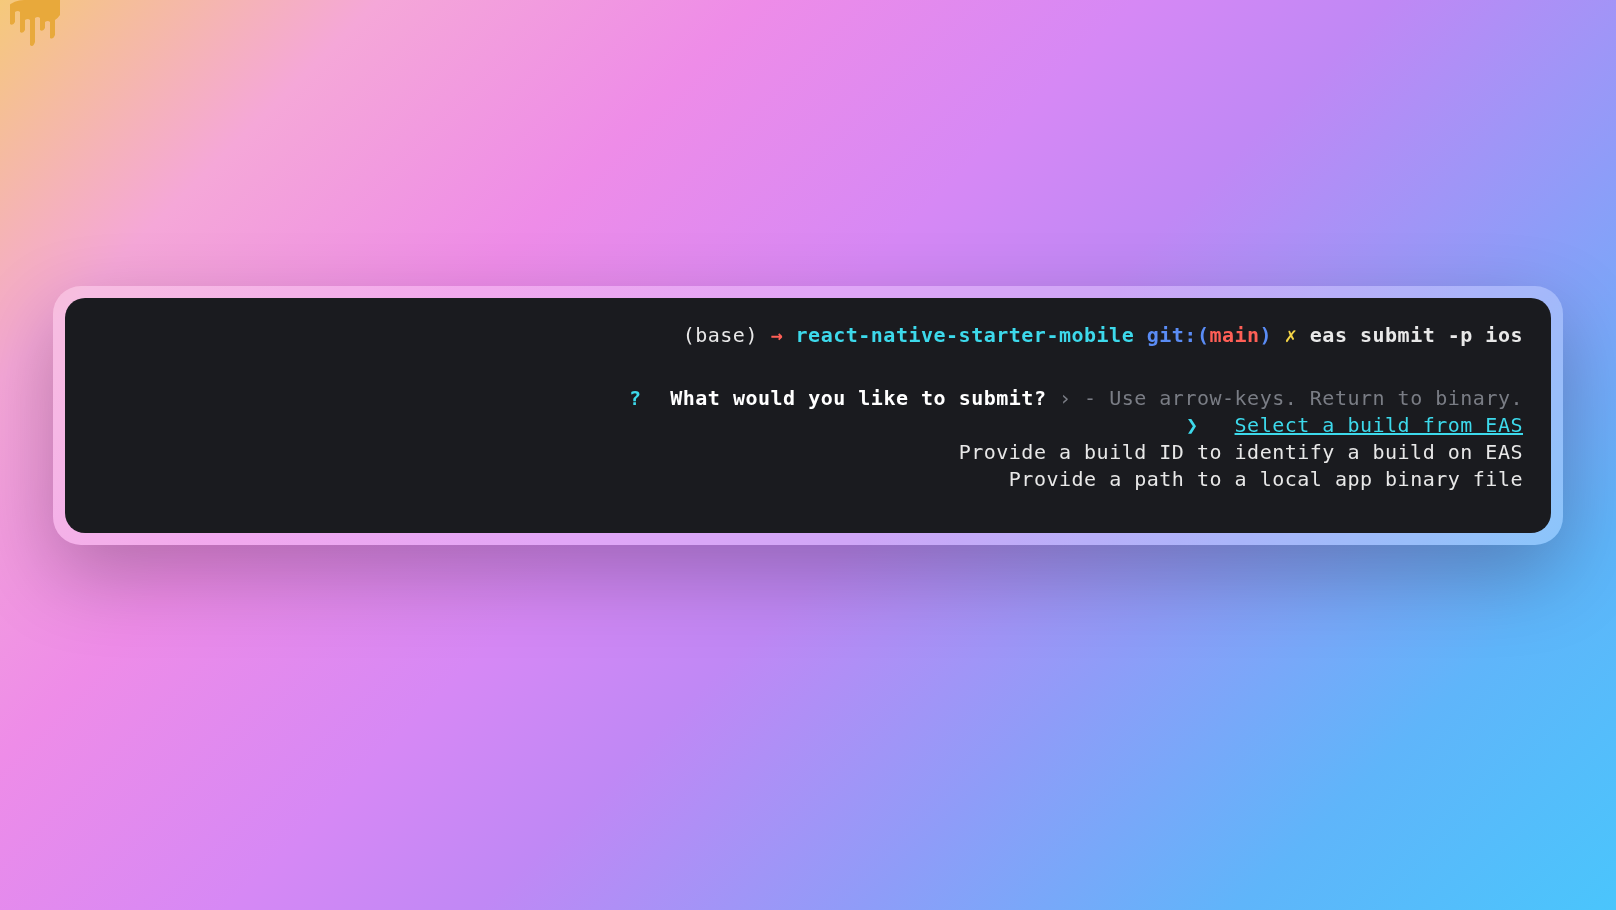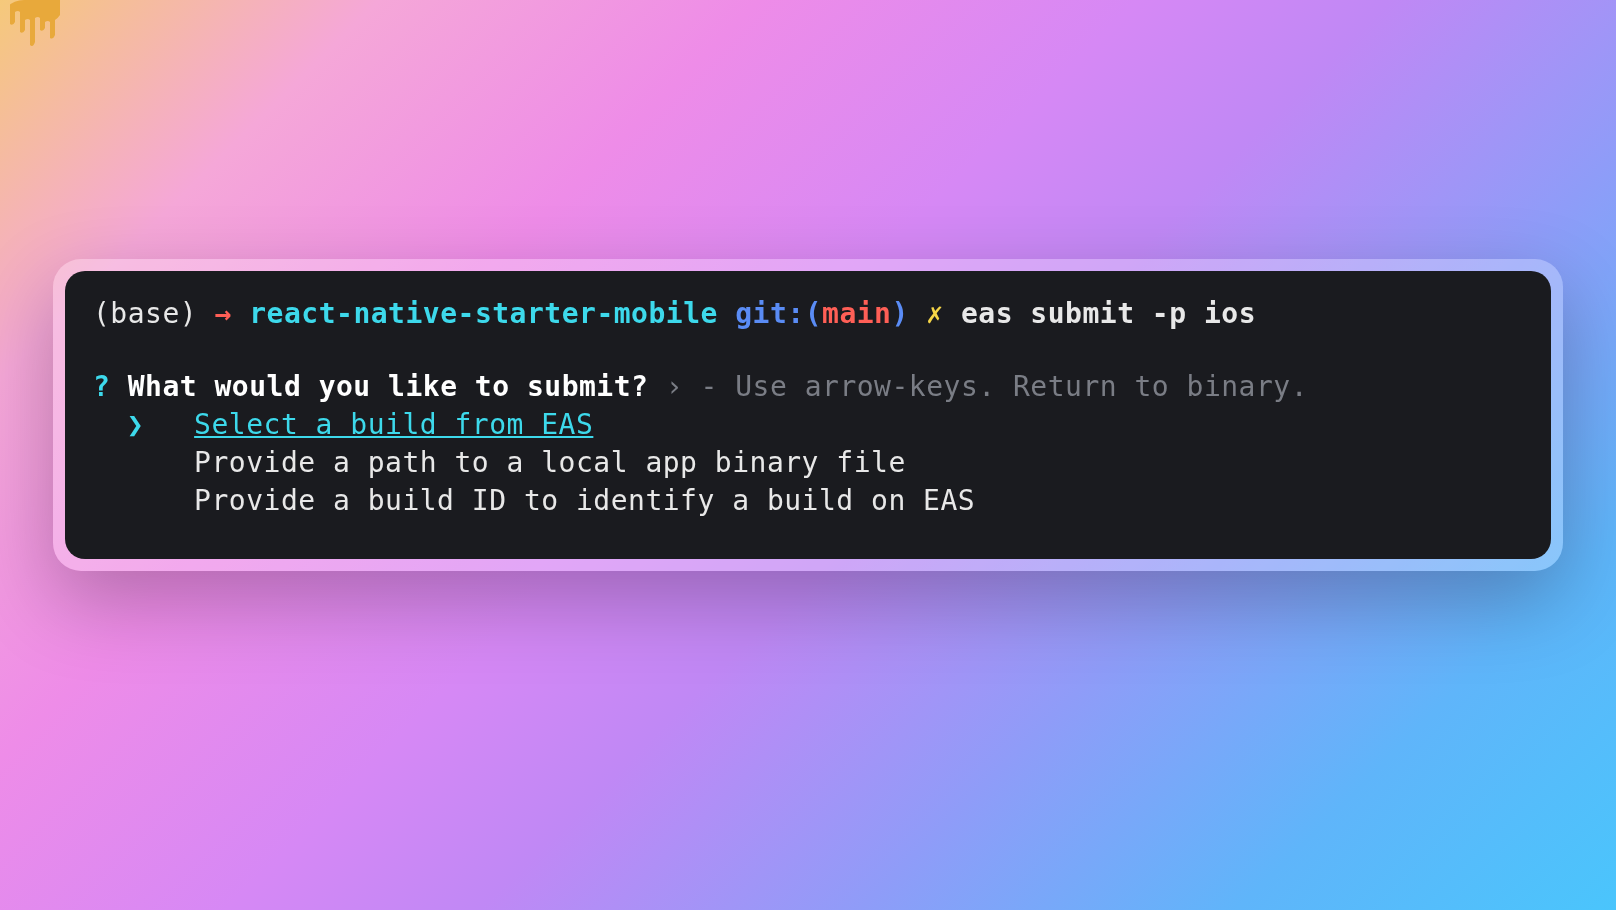--- a/index.html
+++ b/index.html
@@ -44,24 +44,25 @@
       padding: 12px;
       box-shadow: 0 30px 80px rgba(0, 0, 0, 0.25);
       position: relative;
       top: -40px;
     }
     
     .terminal {
       background: #1a1b1f;
       border-radius: 20px;
       padding: 24px 28px 40px 28px;
-      font-size: 28px;
+      font-size: 20px;
       line-height: 1.35;
       letter-spacing: 0.5px;
       overflow: hidden;
+      text-align: right;
     }
     
     .prompt-line {
       margin-bottom: 36px;
     }
     
     .env {
       color: #e8e8e8;
       font-weight: 500;
     }
@@ -100,20 +101,21 @@
     }
     
     .q-mark {
       color: #3dd9eb;
       font-weight: 700;
     }
     
     .question {
       color: #ffffff;
       font-weight: 700;
+      margin-left: 16px;
     }
     
     .hint {
       color: #7a7d85;
       font-weight: 400;
     }
     
     .option-line {
       color: #e8e8e8;
       padding-left: 2ch;
@@ -132,20 +134,21 @@
     
     .indent {
       display: inline-block;
       width: 2ch;
     }
     
     .selected-text {
       color: #3dd9eb;
       text-decoration: underline;
       font-weight: 500;
+      margin-left: 12px;
     }
     
     .option-text {
       color: #e8e8e8;
     }
   </style>
 </head>
 <body>
 
 <div class="paint-drip">
@@ -180,21 +183,21 @@
       <span> </span>
       <span class="hint">- Use arrow-keys. Return to binary.</span>
     </div>
 
     <div class="option-line option-selected">
       <span class="pointer">❯</span><span class="indent"></span><span class="selected-text">Select a build from EAS</span>
     </div>
 
 
     <div class="option-line">
+      <span class="indent"></span><span class="indent"></span><span class="option-text">Provide a build ID to identify a build on EAS</span>
+    </div>
+
+    <div class="option-line">
       <span class="indent"></span><span class="indent"></span><span class="option-text">Provide a path to a local app binary file</span>
-    </div>
-
-    <div class="option-line">
-      <span class="indent"></span><span class="indent"></span><span class="option-text">Provide a build ID to identify a build on EAS</span>
     </div>
 
   </div>
 </div>
 
 </body></html>

